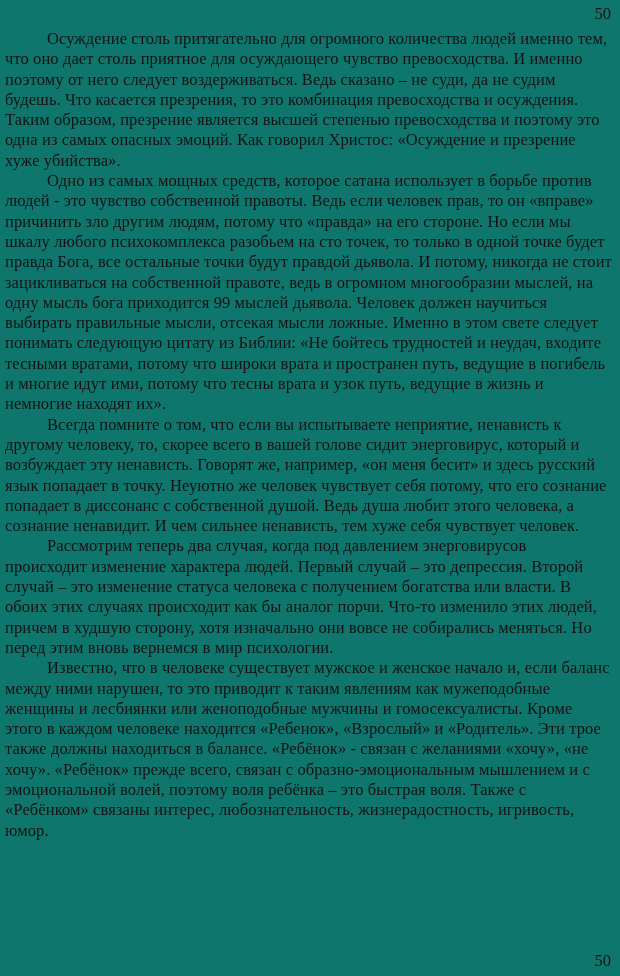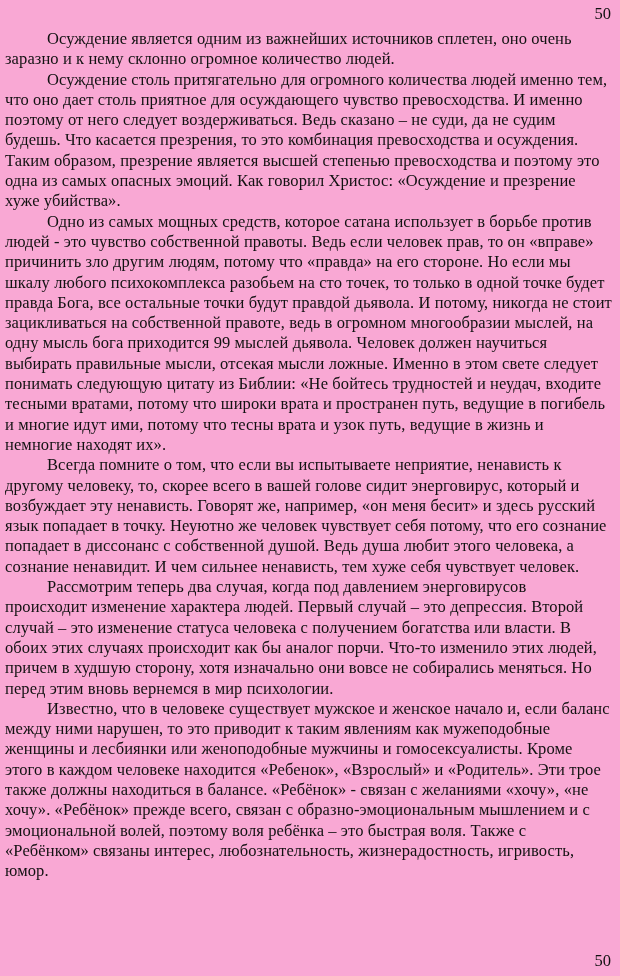--- a/index.html
+++ b/index.html
@@ -13,21 +13,21 @@
       overflow: hidden;
       font-family: "Liberation Serif", serif;
       color: #121212;
     }
     .page {
       position: relative;
       width: 620px;
       height: 976px;
       box-sizing: border-box;
       padding: 6px 8px 0 5px;
-      background: #f9a8d4;
+      background: #0f766e;
     }
     .page-number {
       position: absolute;
       right: 9px;
       font-size: 16.5px;
       color: #121212;
     }
     .page-number.top { top: 4px; }
     .page-number.bottom { bottom: 5px; }
     .content {
@@ -42,21 +42,20 @@
       text-indent: 42px;
     }
   </style>
 </head>
 <body>
 
 <div class="page">
   <div class="page-number top">50</div>
 
   <div class="content">
-    <p>Осуждение является одним из важнейших источников сплетен, оно очень заразно и к нему склонно огромное количество людей.</p>
     <p>Осуждение столь притягательно для огромного количества людей именно тем, что оно дает столь приятное для осуждающего чувство превосходства. И именно поэтому от него следует воздерживаться. Ведь сказано – не суди, да не судим будешь. Что касается презрения, то это комбинация превосходства и осуждения. Таким образом, презрение является высшей степенью превосходства и поэтому это одна из самых опасных эмоций. Как говорил Христос: «Осуждение и презрение хуже убийства».</p>
     <p>Одно из самых мощных средств, которое сатана использует в борьбе против людей - это чувство собственной правоты. Ведь если человек прав, то он «вправе» причинить зло другим людям, потому что «правда» на его стороне. Но если мы шкалу любого психокомплекса разобьем на сто точек, то только в одной точке будет правда Бога, все остальные точки будут правдой дьявола. И потому, никогда не стоит зацикливаться на собственной правоте, ведь в огромном многообразии мыслей, на одну мысль бога приходится 99 мыслей дьявола. Человек должен научиться выбирать правильные мысли, отсекая мысли ложные. Именно в этом свете следует понимать следующую цитату из Библии: «Не бойтесь трудностей и неудач, входите тесными вратами, потому что широки врата и пространен путь, ведущие в погибель и многие идут ими, потому что тесны врата и узок путь, ведущие в жизнь и немногие находят их».</p>
     <p>Всегда помните о том, что если вы испытываете неприятие, ненависть к другому человеку, то, скорее всего в вашей голове сидит энерговирус, который и возбуждает эту ненависть. Говорят же, например, «он меня бесит» и здесь русский язык попадает в точку. Неуютно же человек чувствует себя потому, что его сознание попадает в диссонанс с собственной душой. Ведь душа любит этого человека, а сознание ненавидит. И чем сильнее ненависть, тем хуже себя чувствует человек.</p>
     <p>Рассмотрим теперь два случая, когда под давлением энерговирусов происходит изменение характера людей. Первый случай – это депрессия. Второй случай – это изменение статуса человека с получением богатства или власти. В обоих этих случаях происходит как бы аналог порчи. Что-то изменило этих людей, причем в худшую сторону, хотя изначально они вовсе не собирались меняться. Но перед этим вновь вернемся в мир психологии.</p>
     <p>Известно, что в человеке существует мужское и женское начало и, если баланс между ними нарушен, то это приводит к таким явлениям как мужеподобные женщины и лесбиянки или женоподобные мужчины и гомосексуалисты. Кроме этого в каждом человеке находится «Ребенок», «Взрослый» и «Родитель». Эти трое также должны находиться в балансе. «Ребёнок» - связан с желаниями «хочу», «не хочу». «Ребёнок» прежде всего, связан с образно-эмоциональным мышлением и с эмоциональной волей, поэтому воля ребёнка – это быстрая воля. Также с «Ребёнком» связаны интерес, любознательность, жизнерадостность, игривость, юмор.</p>
   </div>
 
   <div class="page-number bottom">50</div>
 </div>
 

